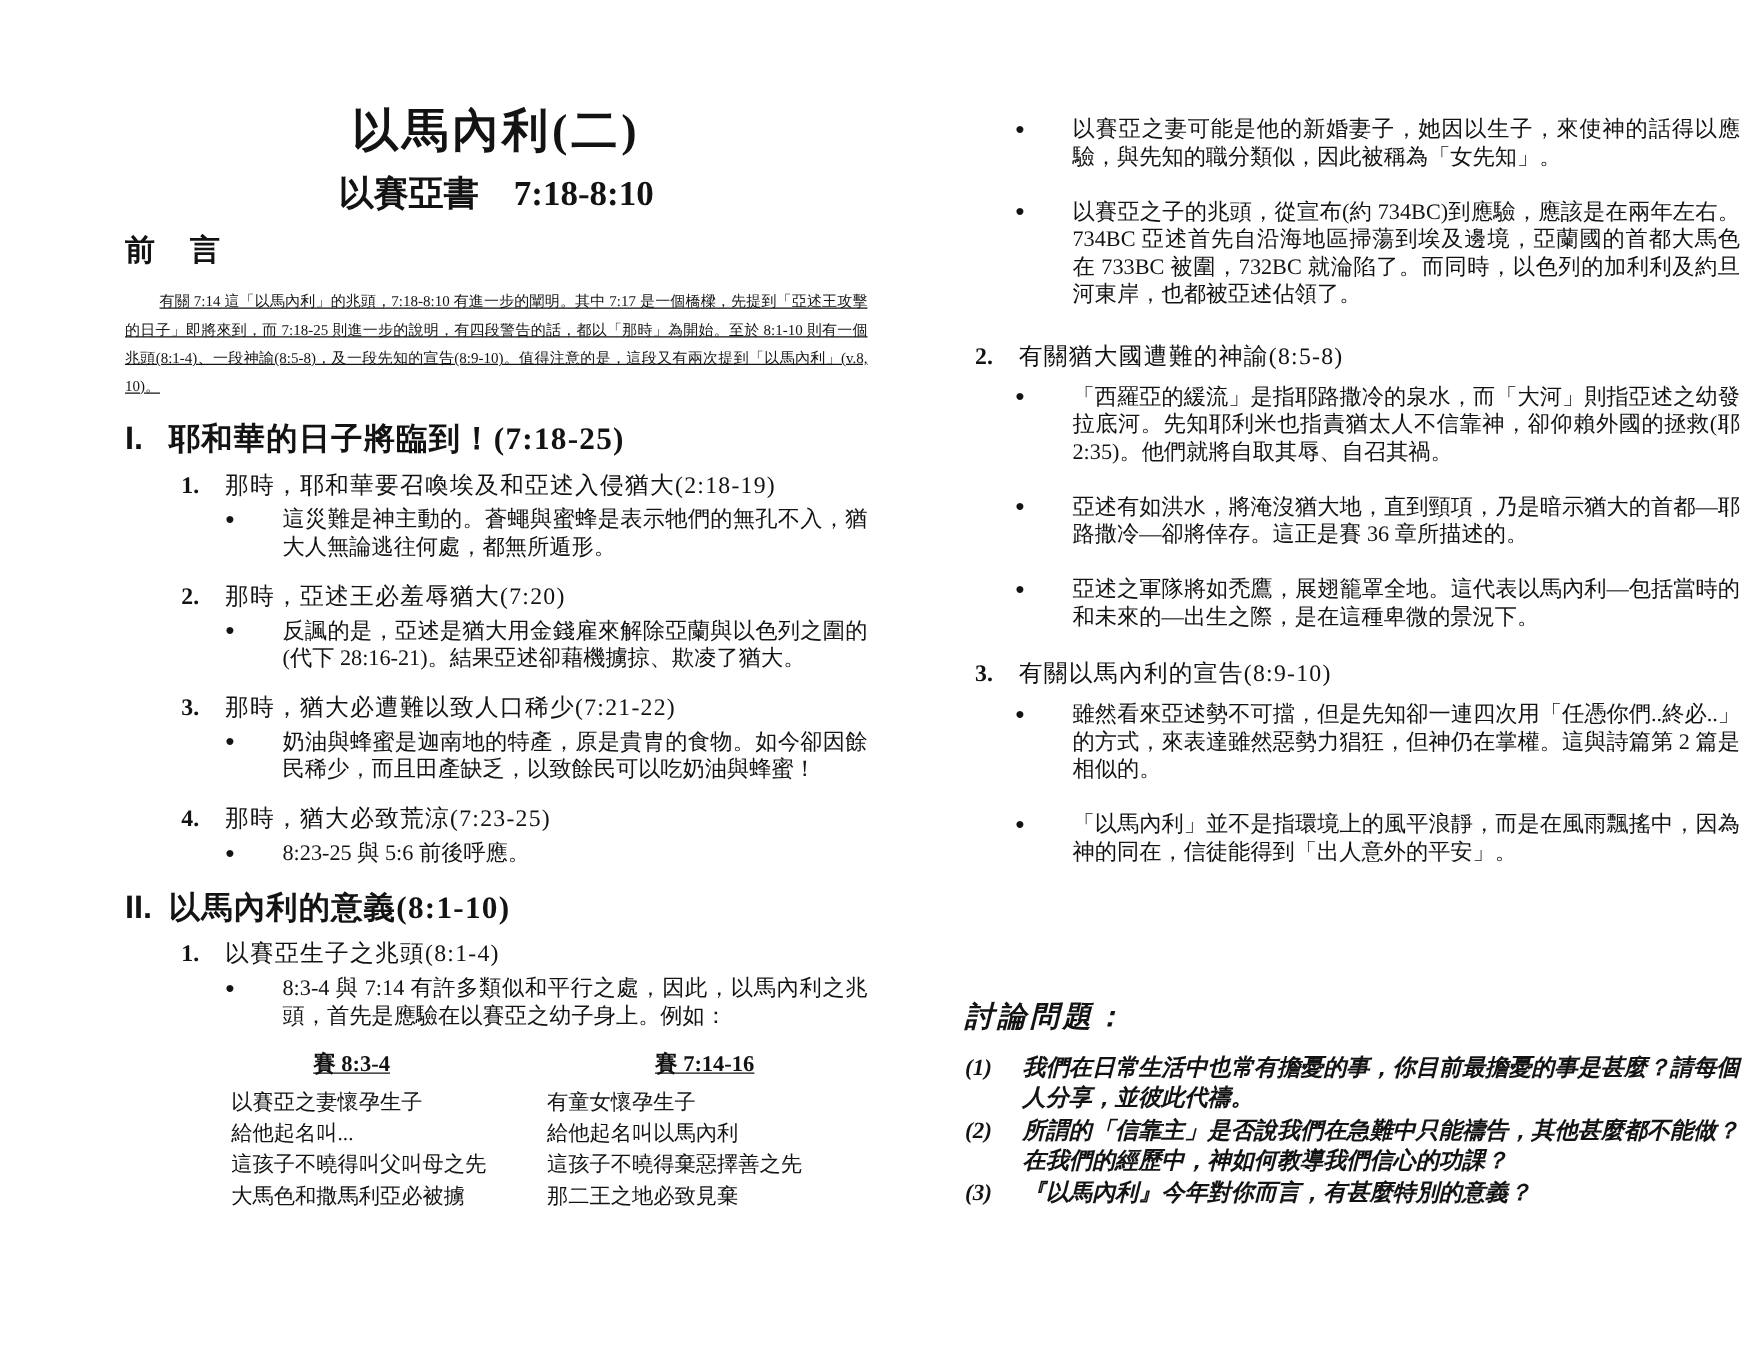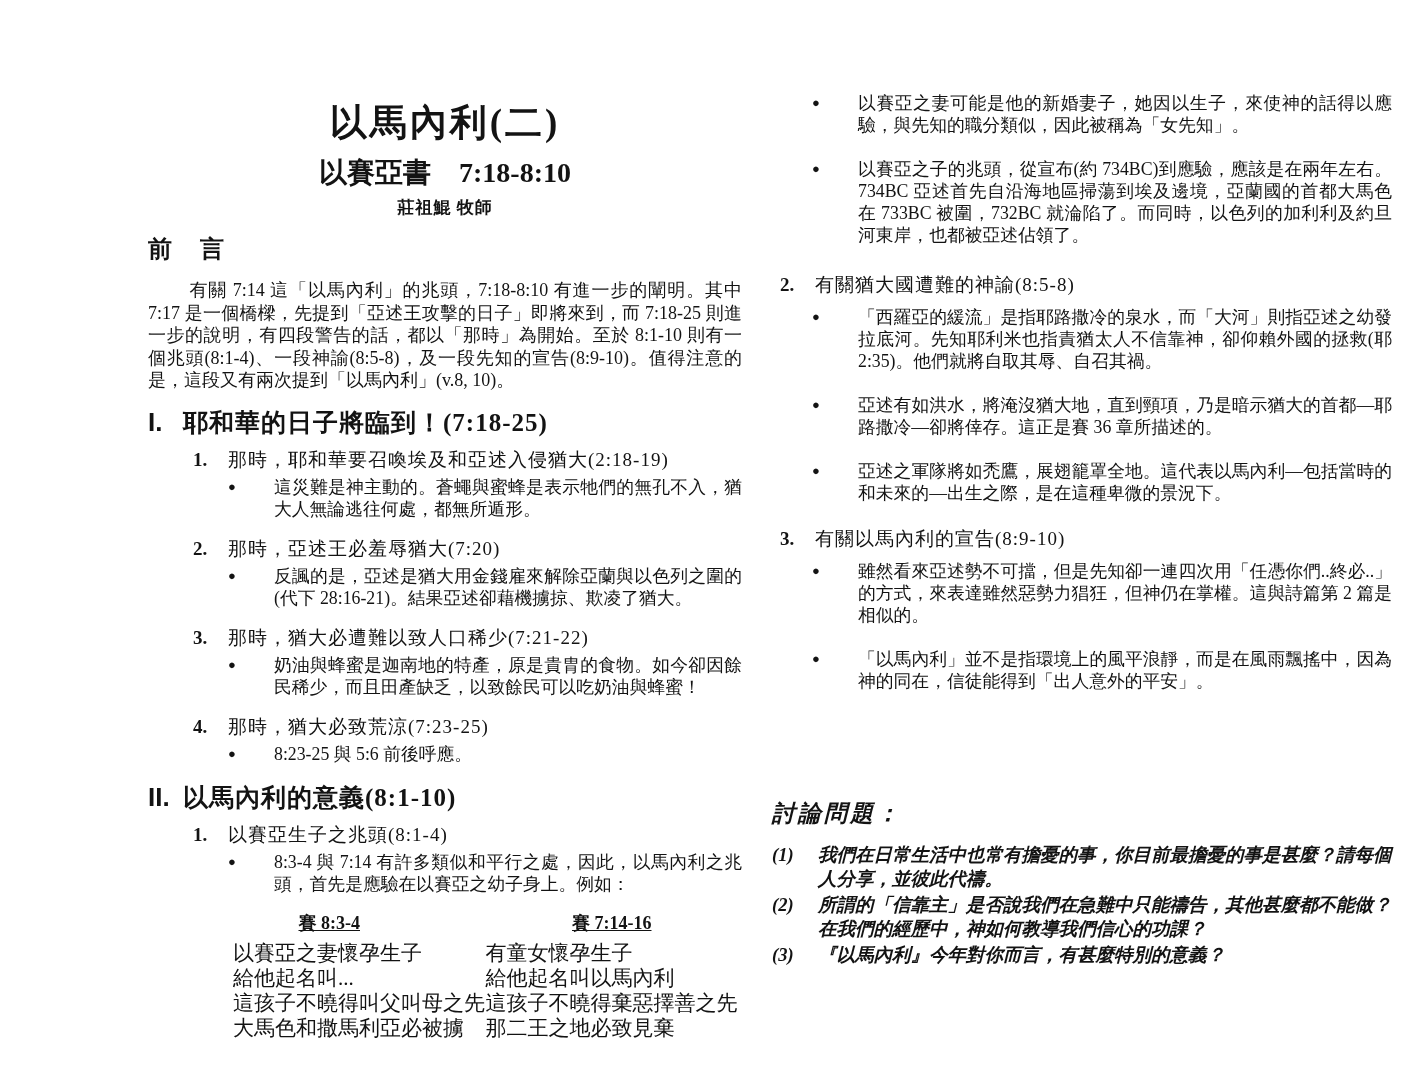--- a/index.html
+++ b/index.html
@@ -6,32 +6,32 @@
   .page {
     position: relative;
     width: 1408px;
     height: 1088px;
     margin: 0 auto;
     background: #ffffff;
     color: #131313;
     font-family: "Liberation Serif", "DejaVu Serif", serif;
     overflow: hidden;
   }
-  .col-left  { position:absolute; left:100px; top:98px;  width:594px;margin-left:48px; }
+  .col-left  { position:absolute; left:100px; top:80px;  width:594px; }
   .col-right { position:absolute; left:772px; top:92px;  width:620px; }
 
   
   .doc-title    { text-align:center; font-size:37px; font-weight:bold; letter-spacing:3px; margin:0 0 6px 0; }
   .doc-subtitle { text-align:center; font-size:28px; font-weight:bold; margin:0 0 4px 0; }
   .doc-author   { text-align:center; font-size:17px; font-weight:bold; letter-spacing:1px; margin:0 0 14px 0; }
 
   .intro-heading { font-size:24px; font-weight:bold; letter-spacing:2px; margin:10px 0 14px 0; }
   .intro-body {
-    font-size:18px; line-height:22.5px; text-align:justify;
-    text-indent:2.3em; margin:0 0 14px 0;
+    font-size:12px; line-height:22.5px; text-align:justify;
+    text-indent:2.3em; margin:0 0 14px 0;text-decoration:underline;
   }
 
   .sec-heading { display:flex; align-items:baseline; margin:14px 0 8px 0; }
   .sec-numeral {
     flex:none; width:35px; font-size:26px; font-weight:bold;
     font-family:"Liberation Sans","DejaVu Sans",sans-serif;
   }
   .sec-title   { font-size:25px; font-weight:bold; letter-spacing:1px; }
 
   .item { margin-left:45px; margin-bottom:16px; }
@@ -47,39 +47,38 @@
   .col-right .item { margin-left:8px; margin-bottom:18px; }
   .col-right .bullet-row { margin-left:40px; margin-bottom:22px; }
   .col-right .item .bullet-row { margin-left:32px; }
   .col-right .item-heading { margin-bottom:8px; }
 
   
   .cmp { display:flex; margin:8px 0 0 85px; width:505px; }
   .cmp-col { width:50%; }
   .cmp-head { font-size:18px; font-weight:bold; text-decoration:underline; text-align:center; margin-bottom:6px; }
   .cmp-col:first-child .cmp-head { margin-right:60px; }
-  .cmp-row { font-size:21px; line-height:25px; white-space:nowrap; }
+  .cmp-row { font-size:17px; line-height:25px; white-space:nowrap; }
 
   
   .discussion { margin-top:106px; font-style:italic; font-weight:bold; }
   .disc-heading { font-size:23px; letter-spacing:3px; margin:0 0 14px 0; }
   .disc-q { display:flex; font-size:18.5px; line-height:24px; margin-bottom:2px; }
   .disc-q-num { flex:none; width:46px; }
   .disc-q-text { flex:1; }
 </style>
 </head>
 <body>
 
 <div class="page">
 
   <div class="col-left">
 
     <h1 class="doc-title">以馬內利(二)</h1>
     <div class="doc-subtitle">以賽亞書　7:18-8:10</div>
-    <div class="doc-author">莊祖鯤 牧師</div>
 
     <h2 class="intro-heading">前　言</h2>
     <p class="intro-body">有關 7:14 這「以馬內利」的兆頭，7:18-8:10 有進一步的闡明。其中 7:17 是一個橋樑，先提到「亞述王攻擊的日子」即將來到，而 7:18-25 則進一步的說明，有四段警告的話，都以「那時」為開始。至於 8:1-10 則有一個兆頭(8:1-4)、一段神諭(8:5-8)，及一段先知的宣告(8:9-10)。值得注意的是，這段又有兩次提到「以馬內利」(v.8, 10)。</p>
 
     <div>
       <div class="sec-heading">
         <span class="sec-numeral">I.</span>
         <span class="sec-title">耶和華的日子將臨到！(7:18-25)</span>
       </div>
 

